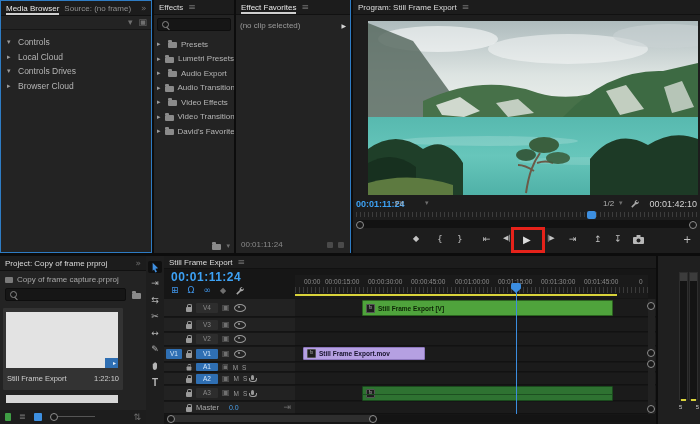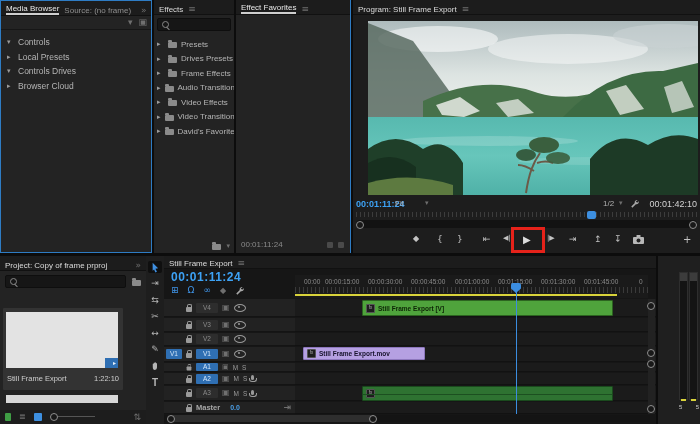--- a/index.html
+++ b/index.html
@@ -1,18 +1,18 @@
 <!DOCTYPE html>
 <html><head>
 <meta charset="utf-8">
 <style>
   html,body{margin:0;padding:0;background:#000;}
   .app{position:relative;width:700px;height:424px;background:#0c0c0c;font-family:"Liberation Sans",sans-serif;color:#bdbdbd;overflow:hidden;font-size:8px;}
   .panel{position:absolute;background:#232323;box-sizing:border-box;overflow:hidden;}
-  .tabbar{height:14px;background:#1c1c1c;display:flex;align-items:flex-end;gap:5px;padding:0 5px;white-space:nowrap;border-bottom:1px solid #111;}
+  .tabbar{height:14px;background:#1c1c1c;display:flex;align-items:center;gap:5px;padding:0 5px;white-space:nowrap;border-bottom:1px solid #111;}
   .tab{color:#8f8f8f;font-size:8px;}
   .tab.active{color:#e6e6e6;border-bottom:2px solid #cfcfcf;padding:2px 0 0;}
   .tab.bright{color:#dcdcdc;}
   .ic{font-family:"DejaVu Sans",sans-serif;color:#9a9a9a;font-size:9px;line-height:1;}
   .ic.blue{color:#3f94e8;}
   .ic.dim{color:#6f6f6f;}
   .sp{flex:1;}
   .tree-row{display:flex;align-items:center;gap:4px;height:14.5px;padding-left:6px;overflow:hidden;white-space:nowrap;font-size:8.5px;color:#b5b5b5;}
   .caret{font-family:"DejaVu Sans",sans-serif;font-size:7px;color:#9a9a9a;width:7px;}
   .folder{width:9px;height:6px;background:#8a8a8a;border-radius:1px;position:relative;flex:0 0 auto;margin-top:2px;}
@@ -66,21 +66,21 @@
       <span class="ic dim">▾</span>
       <span class="ic dim">▣</span>
     </div>
     <div style="padding-top:5px;">
       <div class="tree-row">
         <span class="caret">▾</span>
         <span>Controls</span>
       </div>
       <div class="tree-row">
         <span class="caret">▸</span>
-        <span>Local Presets</span>
+        <span>Local Cloud</span>
       </div>
       <div class="tree-row">
         <span class="caret">▾</span>
         <span>Controls Drives</span>
       </div>
       <div class="tree-row">
         <span class="caret">▸</span>
         <span>Browser Cloud</span>
       </div>
     </div>
@@ -98,26 +98,26 @@
     </div>
     <div style="padding-top:6px;">
       <div class="tree-row" style="padding-left:3px;font-size:8px;">
         <span class="caret">▸</span>
         <span class="folder"></span>
         <span>Presets</span>
       </div>
       <div class="tree-row" style="padding-left:3px;font-size:8px;">
         <span class="caret">▸</span>
         <span class="folder"></span>
-        <span>Drives Presets</span>
-      </div>
-      <div class="tree-row" style="padding-left:3px;font-size:8px;">
-        <span class="caret">▸</span>
-        <span class="folder"></span>
-        <span>Frame Effects</span>
+        <span>Lumetri Presets</span>
+      </div>
+      <div class="tree-row" style="padding-left:3px;font-size:8px;">
+        <span class="caret">▸</span>
+        <span class="folder"></span>
+        <span>Audio Export</span>
       </div>
       <div class="tree-row" style="padding-left:3px;font-size:8px;">
         <span class="caret">▸</span>
         <span class="folder"></span>
         <span>Audio Transitions</span>
       </div>
       <div class="tree-row" style="padding-left:3px;font-size:8px;">
         <span class="caret">▸</span>
         <span class="folder"></span>
         <span>Video Effects</span>
@@ -136,20 +136,25 @@
     <div style="position:absolute;bottom:3px;right:4px;display:flex;gap:5px;align-items:center;">
       <span class="folder"></span>
       <span class="ic dim" style="font-size:7px;">▾</span>
     </div>
   </section>
 
   <section class="panel" style="left:236px;top:0;width:115px;height:253px;border-right:1px solid #2e7cc4;">
     <div class="tabbar">
       <span class="tab active">Effect Favorites</span>
       <span class="ic dim">≡</span>
+    </div>
+    <div style="display:flex;align-items:center;padding:6px 4px 0;color:#9a9a9a;">
+      <span>(no clip selected)</span>
+      <span class="sp"></span>
+      <span class="ic" style="font-size:6px;color:#d5d5d5;">▶</span>
     </div>
     <div style="position:absolute;bottom:4px;left:5px;color:#8a8a8a;">00:01:11:24</div>
     <div style="position:absolute;bottom:5px;right:6px;display:flex;gap:5px;">
       <span style="width:6px;height:6px;background:#4a4a4a;border-radius:1px;"></span>
       <span style="width:6px;height:6px;background:#4a4a4a;border-radius:1px;"></span>
     </div>
   </section>
 
   <section class="panel" style="left:353px;top:0;width:347px;height:253px;background:#1d1d1d;">
     <div class="tabbar">
@@ -233,20 +238,24 @@
 
     <div style="position:absolute;left:158px;top:227px;width:34px;height:26px;border:3px solid #e5221a;box-sizing:border-box;"></div>
   </section>
 
   <section class="panel" style="left:0;top:256px;width:146px;height:168px;">
     <div class="tabbar">
       <span class="tab bright">Project: Copy of frame prproj</span>
       <span class="sp"></span>
       <span class="ic dim">»</span>
     </div>
+    <div style="display:flex;align-items:center;gap:4px;padding:4px 5px 0;color:#a8a8a8;">
+      <span style="width:8px;height:6px;background:#7a7a7a;border-radius:1px;"></span>
+      <span>Copy of frame capture.prproj</span>
+    </div>
     <div style="display:flex;align-items:center;gap:6px;padding:4px 5px 0;">
       <div class="searchbox" style="flex:1;">
           <span class="mag"></span>
         </div>
       <span class="folder"></span>
     </div>
 
     <div style="position:absolute;left:3px;top:52px;width:120px;height:82px;background:#333;border-radius:1px;">
       <div style="position:absolute;left:3px;top:4px;width:112px;height:56px;background:#e3e3e3;">
         <div style="position:absolute;right:0;bottom:0;width:13px;height:10px;background:#2f6fb3;">
@@ -413,21 +422,21 @@
         <span class="mic"></span>
       </div>
       <div class="lane">
         <div class="clip" style="left:67px;top:0;width:251px;height:15px;background:#2e7231;border:1px solid #1a4a1d;">
           <span class="fxb">fx</span>
           <span style="position:absolute;left:0;right:0;top:7px;height:1px;background:#1c4f20;"></span>
         </div>
       </div>
     </div>
 
-    <div class="trow" style="top:146px;height:12px;font-weight:bold;">
+    <div class="trow" style="top:146px;height:12px;">
       <div class="trh" style="width:131px;">
         <span class="patch"></span>
           <span class="lock"></span>
         <span style="color:#a8a8a8;font-size:7.5px;">Master</span>
         <span style="color:#4a9fe8;font-size:7px;margin-left:6px;">0.0</span>
         <span class="sp"></span>
         <span class="ic dim" style="margin-right:4px;">⇥</span>
       </div>
       <div class="lane"></div>
     </div>

